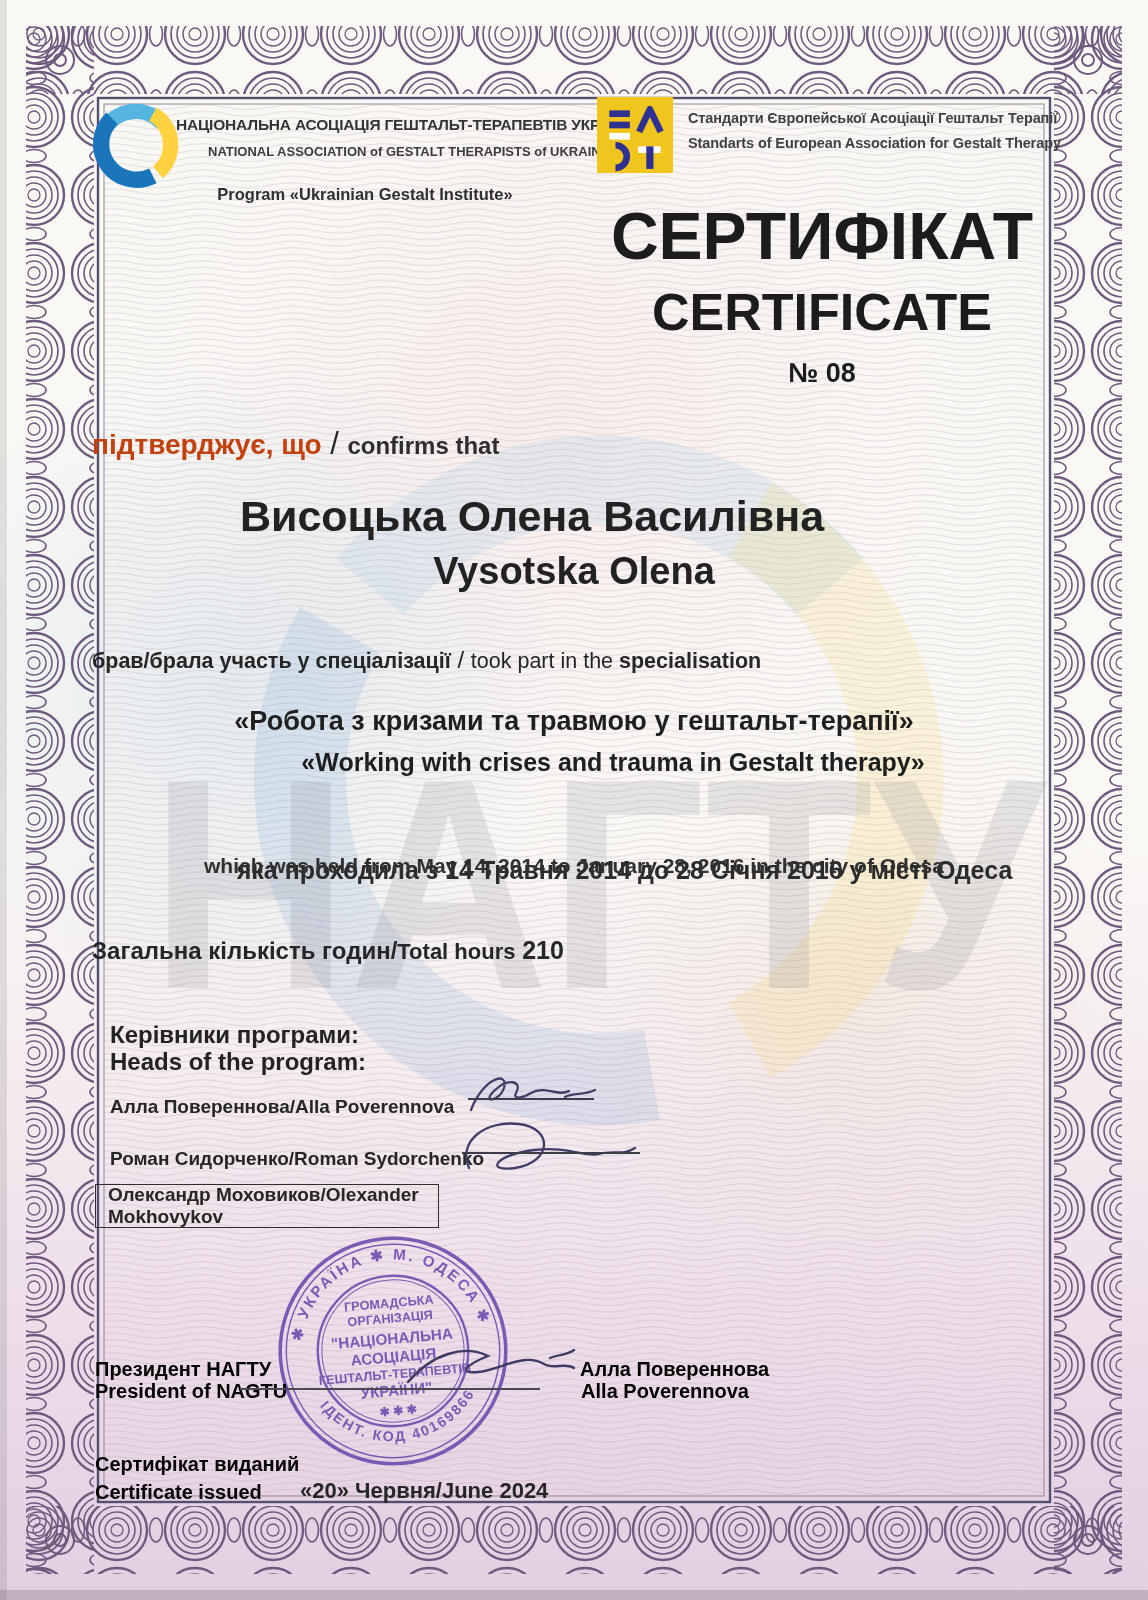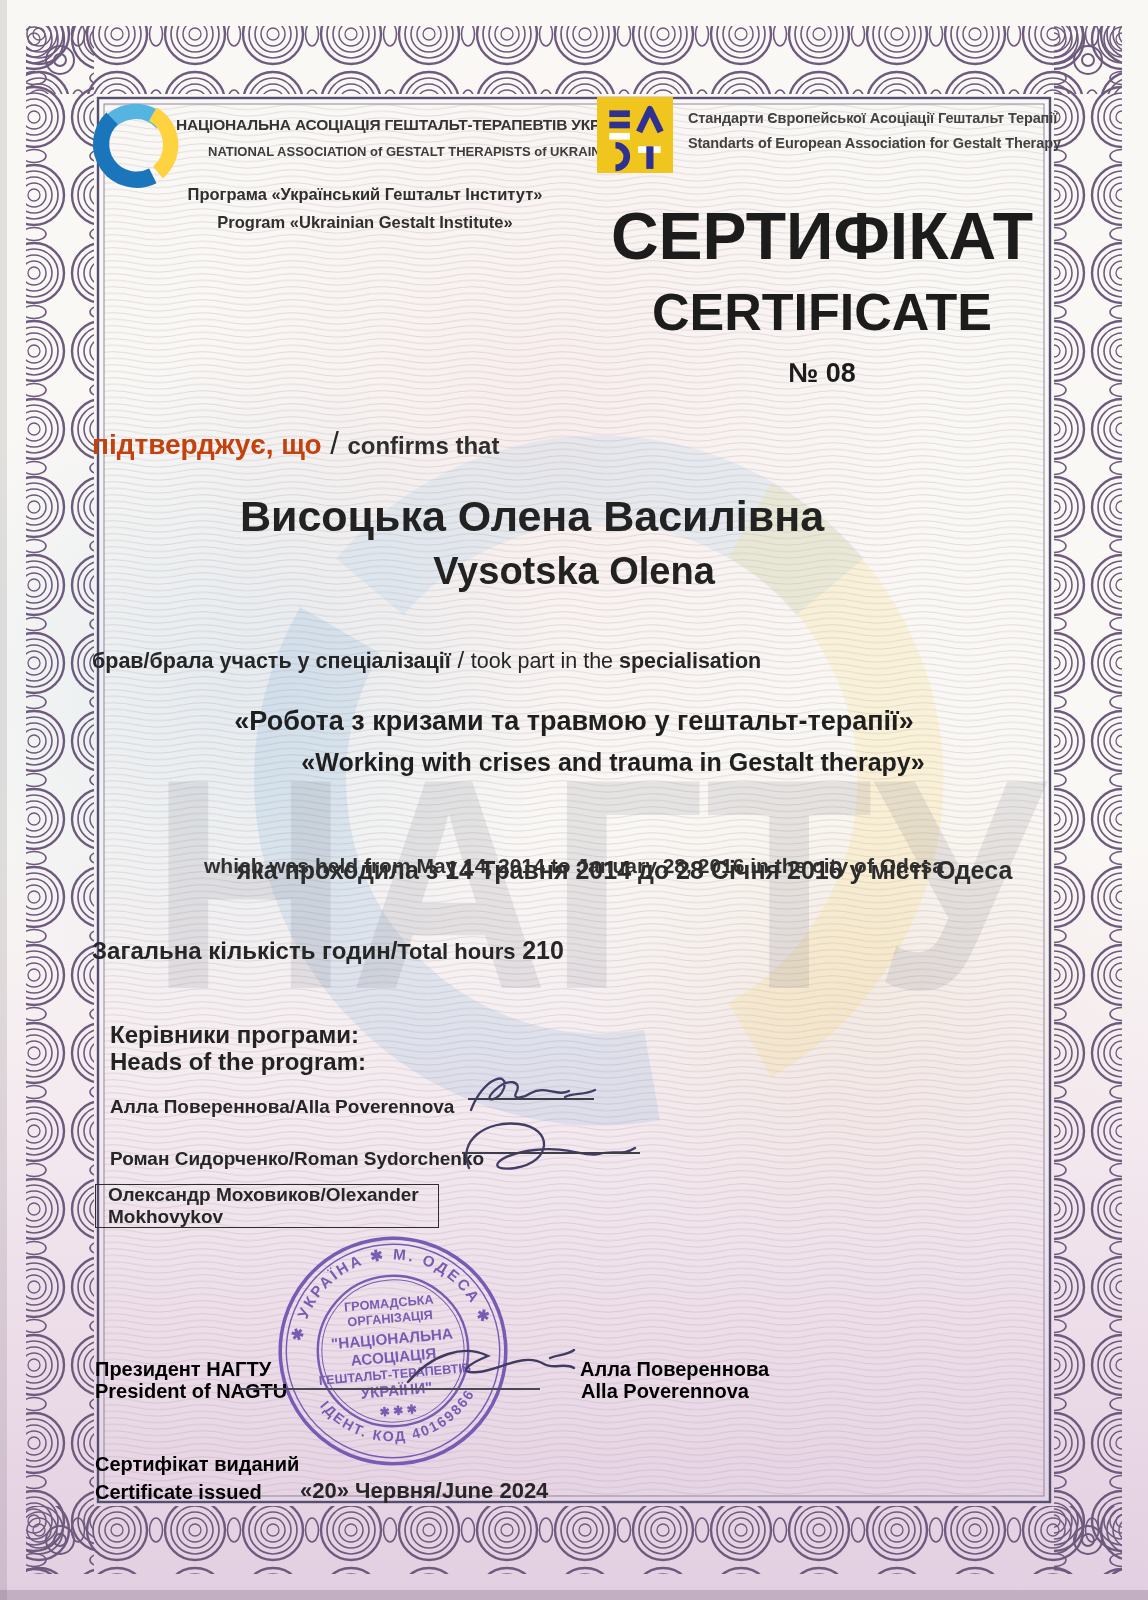--- a/index.html
+++ b/index.html
@@ -115,21 +115,20 @@
     <svg class="abs" style="left:84px;top:94px;" width="102" height="102" viewBox="0 0 100 100" fill="none">
       <path d="M 20 35 A 35 35 0 0 1 77 29" stroke="#56b5e0" stroke-width="15"></path>
       <path d="M 27.5 23.8 A 35 35 0 0 0 67.5 80.3" stroke="#1b75bb" stroke-width="16"></path>
       <path d="M 72.5 76.8 A 35 35 0 0 0 67.5 19.7" stroke="#ffd23f" stroke-width="15"></path>
     </svg>
 
     <div class="abs assoc1" style="left:176px;top:116px;">НАЦІОНАЛЬНА АСОЦІАЦІЯ ГЕШТАЛЬТ-ТЕРАПЕВТІВ УКРАЇНИ</div>
     <div class="abs assoc2" style="left:208px;top:140px;">NATIONAL ASSOCIATION of GESTALT THERAPISTS of UKRAINE</div>
 
     <div class="abs prog center" style="left:150px;top:180px;width:430px;">
-      <div>Програма «Український Гештальт Інститут»</div>
       <div>Program «Ukrainian Gestalt Institute»</div>
     </div>
 
     <svg class="abs" style="left:597px;top:97px;" width="76" height="76" viewBox="0 0 74 74">
       <rect width="74" height="74" fill="#f0c51d"></rect>
       <rect x="12" y="13" width="20" height="6.5" fill="#2e3192"></rect>
       <rect x="12" y="24" width="20" height="6.5" fill="#2e3192"></rect>
       <rect x="12" y="35" width="20" height="6.5" fill="#ffffff"></rect>
       <path d="M41 34 L51.5 12 L62 34" fill="none" stroke="#2e3192" stroke-width="6.5" stroke-linejoin="round"></path>
       <path d="M18 47 A 11 11 0 1 1 18 69" fill="none" stroke="#2e3192" stroke-width="6.5"></path>

